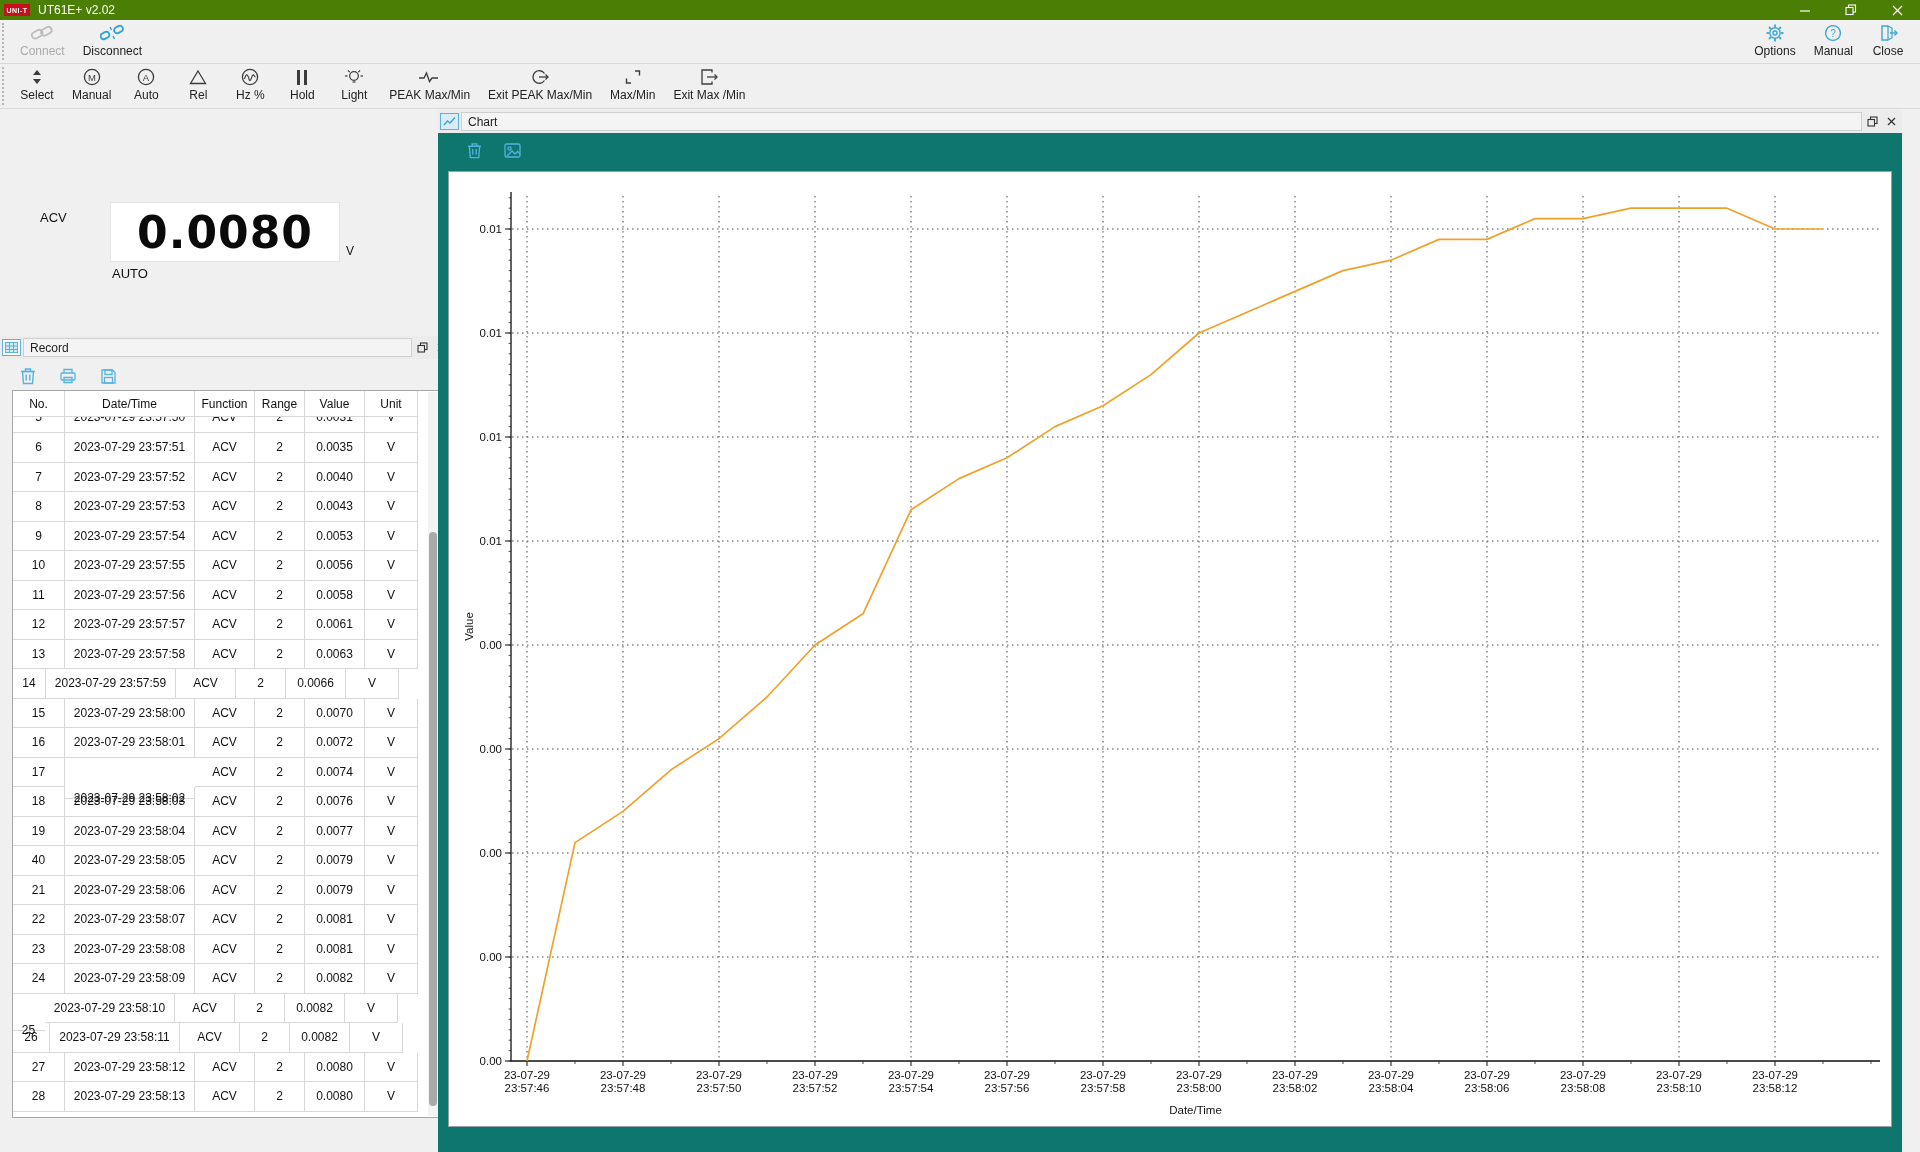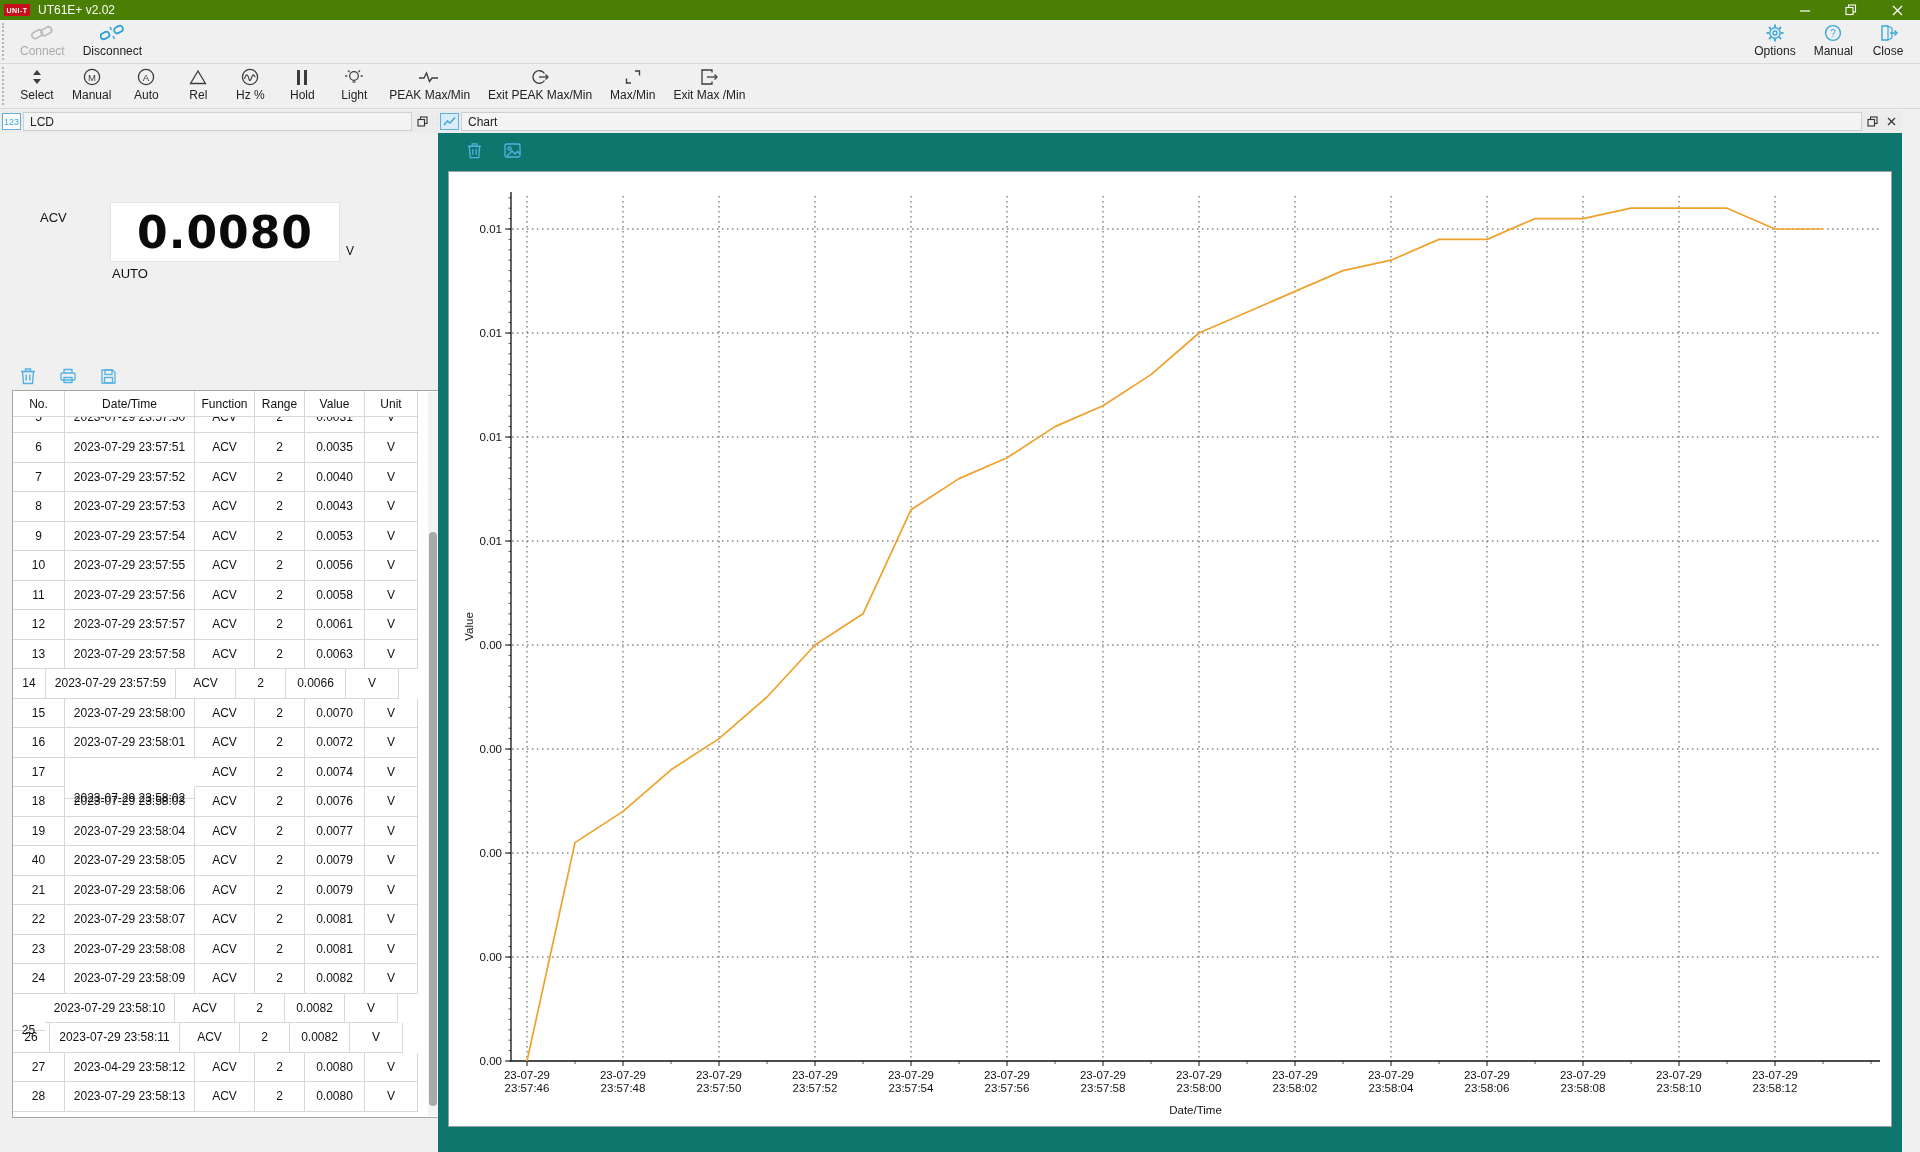--- a/index.html
+++ b/index.html
@@ -251,49 +251,53 @@
         <path d="M13,4.5 v-2.5 h-10 v14 h10 v-2.5"></path>
         <line x1="8" y1="9" x2="18" y2="9"></line>
           <path d="M15.5,6.5 L18,9 L15.5,11.5"></path>
         </svg>
     </span>
     <span class="tlabel">Exit Max /Min</span>
   </div>
 </div>
 
 <div id="lcd-panel">
+  <div id="lcd-func">ACV</div>
+  <div id="lcd-box">
+    <span id="lcd-value">0.0080</span>
+  </div>
+  <div id="lcd-unit">V</div>
+  <div id="lcd-mode">AUTO</div>
+</div>
+
+<div id="record-panel">
   <div class="panel-titlebar">
     <span class="panel-icon">
-      <svg width="15" height="11" viewBox="0 0 15 11">
-          <text x="7.5" y="9" text-anchor="middle" font-size="9" fill="#3fa3d8" font-family="Liberation Sans,sans-serif">123</text>
-        </svg>
-    </span>
-    <span class="panel-strip">LCD</span>
+      <svg width="13" height="11" viewBox="0 0 13 11" stroke="#5fb0de" stroke-width="1" fill="none">
+        <rect x="0.5" y="0.5" width="12" height="10" fill="#cfe9f7"></rect>
+        <line x1="0.5" y1="4" x2="12.5" y2="4"></line>
+          <line x1="0.5" y1="7.5" x2="12.5" y2="7.5"></line>
+        <line x1="4.5" y1="0.5" x2="4.5" y2="10.5"></line>
+          <line x1="8.5" y1="0.5" x2="8.5" y2="10.5"></line>
+        </svg>
+    </span>
+    <span class="panel-strip">Record</span>
     <span class="panel-btn">
       <svg width="11" height="11" viewBox="0 0 11 11" fill="none" stroke="#333" stroke-width="1.1">
         <rect x="3.5" y="1" width="6.5" height="6.5"></rect>
           <rect x="1" y="3.5" width="6.5" height="6.5" fill="#ececec"></rect>
         </svg>
     </span>
     <span class="panel-btn">
       <svg width="9" height="9" viewBox="0 0 9 9" stroke="#333" stroke-width="1.3">
           <line x1="1" y1="1" x2="8" y2="8"></line>
           <line x1="8" y1="1" x2="1" y2="8"></line>
         </svg>
     </span>
   </div>
-  <div id="lcd-func">ACV</div>
-  <div id="lcd-box">
-    <span id="lcd-value">0.0080</span>
-  </div>
-  <div id="lcd-unit">V</div>
-  <div id="lcd-mode">AUTO</div>
-</div>
-
-<div id="record-panel">
 
   <div class="mini-tools">
     <span class="mini-btn">
       <svg width="16" height="18" viewBox="0 0 16 18" fill="none" stroke="#55b2e2" stroke-width="1.4">
         <path d="M2.5,4.5 h11 l-1,12 h-9 Z"></path>
           <line x1="1" y1="4.5" x2="15" y2="4.5"></line>
         <path d="M5.5,4.5 v-2.5 h5 v2.5"></path>
           <line x1="6.2" y1="7.5" x2="6.2" y2="13.5"></line>
           <line x1="9.8" y1="7.5" x2="9.8" y2="13.5"></line>
         </svg>
@@ -497,21 +501,21 @@
         <div class="trow">
           <div class="tcell" style="width: 37px;">26</div>
           <div class="tcell" style="width: 130px;">2023-07-29 23:58:11</div>
           <div class="tcell" style="width: 60px;">ACV</div>
           <div class="tcell" style="width: 50px;">2</div>
           <div class="tcell" style="width: 60px;">0.0082</div>
           <div class="tcell" style="width: 53px;">V</div>
         </div>
         <div class="trow">
           <div class="tcell" style="width: 52px;">27</div>
-          <div class="tcell" style="width: 130px;">2023-04-29 23:58:12</div>
+          <div class="tcell" style="width: 130px;">2023-07-29 23:58:12</div>
           <div class="tcell" style="width: 60px;">ACV</div>
           <div class="tcell" style="width: 50px;">2</div>
           <div class="tcell" style="width: 60px;">0.0080</div>
           <div class="tcell" style="width: 53px;">V</div>
         </div>
         <div class="trow">
           <div class="tcell" style="width: 52px;">28</div>
           <div class="tcell" style="width: 130px;">2023-07-29 23:58:13</div>
           <div class="tcell" style="width: 60px;">ACV</div>
           <div class="tcell" style="width: 50px;">2</div>

